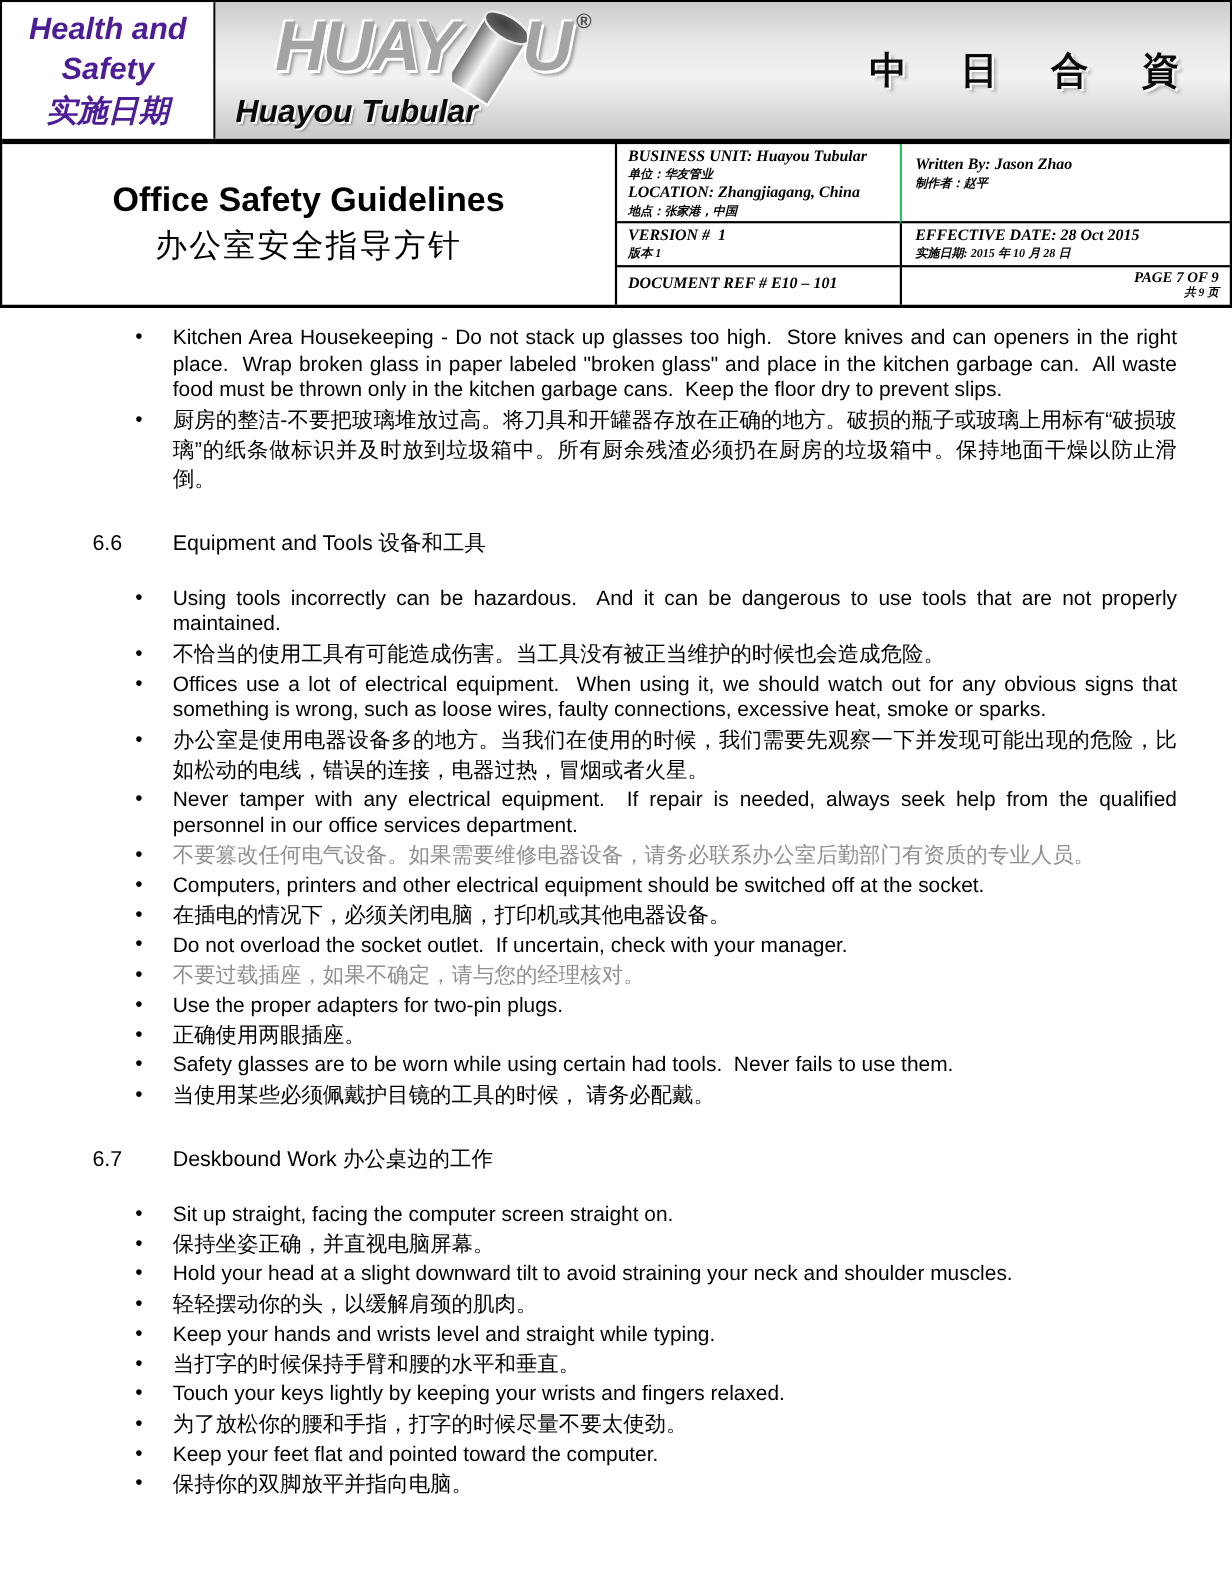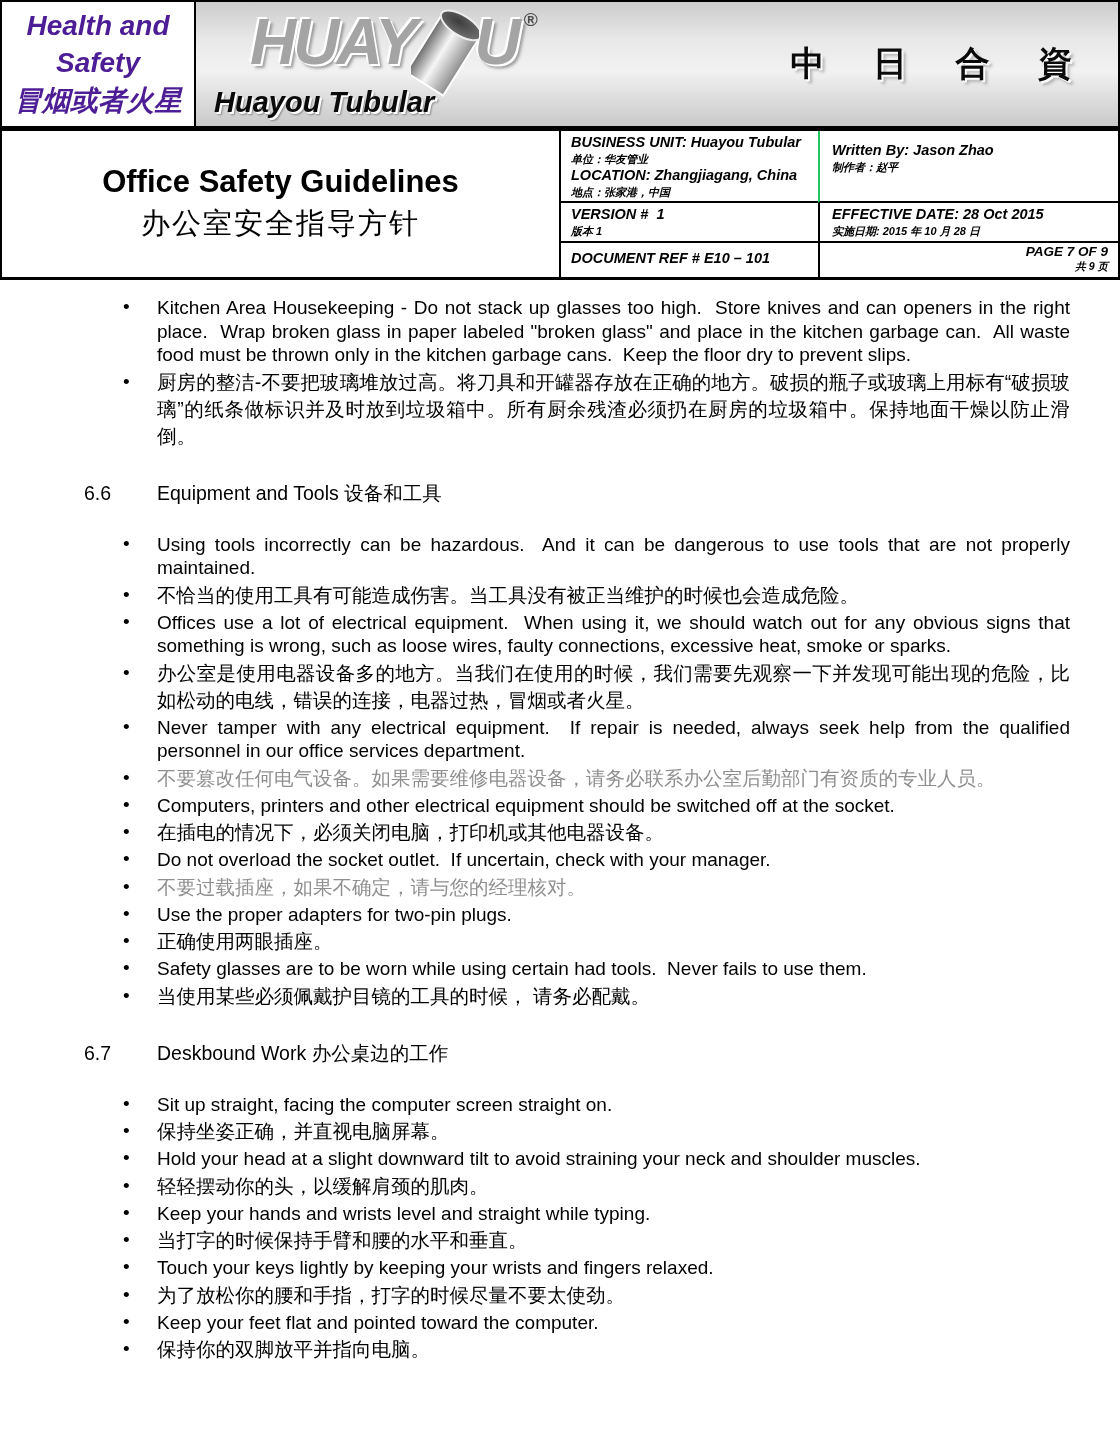--- a/index.html
+++ b/index.html
@@ -25,21 +25,21 @@
             letter-spacing:0;text-shadow:2px 2px 0 #fff,3px 3px 2px rgba(0,0,0,.35);}
   .jv{position:absolute;right:46px;top:50%;transform:translateY(-50%);
       font-size:34px;font-weight:bold;word-spacing:40px;color:#0a0a0a;
       font-family:"Liberation Serif","DejaVu Serif",serif;
       text-shadow:2px 2px 0 rgba(255,255,255,.95),4px 4px 3px rgba(0,0,0,.25);}
   .hdr-title{height:146px;display:grid;grid-template-columns:559px 257px auto;grid-template-rows:72px 40px auto;}
   .title-cell{grid-column:1;grid-row:1/4;border-right:2px solid #000;display:flex;flex-direction:column;
               align-items:center;justify-content:center;text-align:center;}
   .title-en{font-size:31px;font-weight:bold;line-height:1.15;}
   .title-cn{font-size:29px;margin-top:5px;letter-spacing:2px;}
-  .cell{overflow:hidden;}
+  .cell{overflow:hidden;font-family:Liberation Serif, serif;}
   .c-bu{grid-column:2;grid-row:1;border-bottom:2px solid #000;padding:3px 8px 0 10px;}
   .c-wb{grid-column:3;grid-row:1;border-left:2px solid #22c55e;border-bottom:2px solid #000;padding:11px 8px 0 12px;}
   .c-v {grid-column:2;grid-row:2;border-bottom:2px solid #000;padding:3px 8px 0 10px;}
   .c-ed{grid-column:3;grid-row:2;border-left:2px solid #000;border-bottom:2px solid #000;padding:3px 0 0 12px;}
   .c-dr{grid-column:2;grid-row:3;padding:7px 8px 0 10px;}
   .c-pg{grid-column:3;grid-row:3;border-left:2px solid #000;padding:1px 10px 0 8px;text-align:right;}
   .i-en{font-weight:bold;font-style:italic;font-size:14.5px;line-height:17.5px;white-space:pre-wrap;}
   .i-cn{font-weight:bold;font-style:italic;font-size:11px;line-height:15.5px;}
   .c-pg .i-en{font-size:13.5px;line-height:16px;}
   .c-pg .i-cn{font-size:10.5px;line-height:13px;}
@@ -57,21 +57,21 @@
 </head>
 <body>
 
 <div class="page">
 
   <div class="hdr">
     <div class="hdr-top">
       <div class="hs-cell">
         <div class="hs-en">Health and</div>
         <div class="hs-en">Safety</div>
-        <div class="hs-cn">冒烟或者火星</div>
+        <div class="hs-cn">实施日期</div>
       </div>
       <div class="logo-cell">
         <div class="logo-group">
           <div class="logo-row">
             <span>HUAY</span>
             <span class="tube">
               <svg width="68" height="90" viewBox="0 0 68 90">
                 <defs>
                   <linearGradient id="tg" x1="0" y1="0" x2="1" y2="0">
                     <stop offset="0" stop-color="#6a6a6a"></stop>

